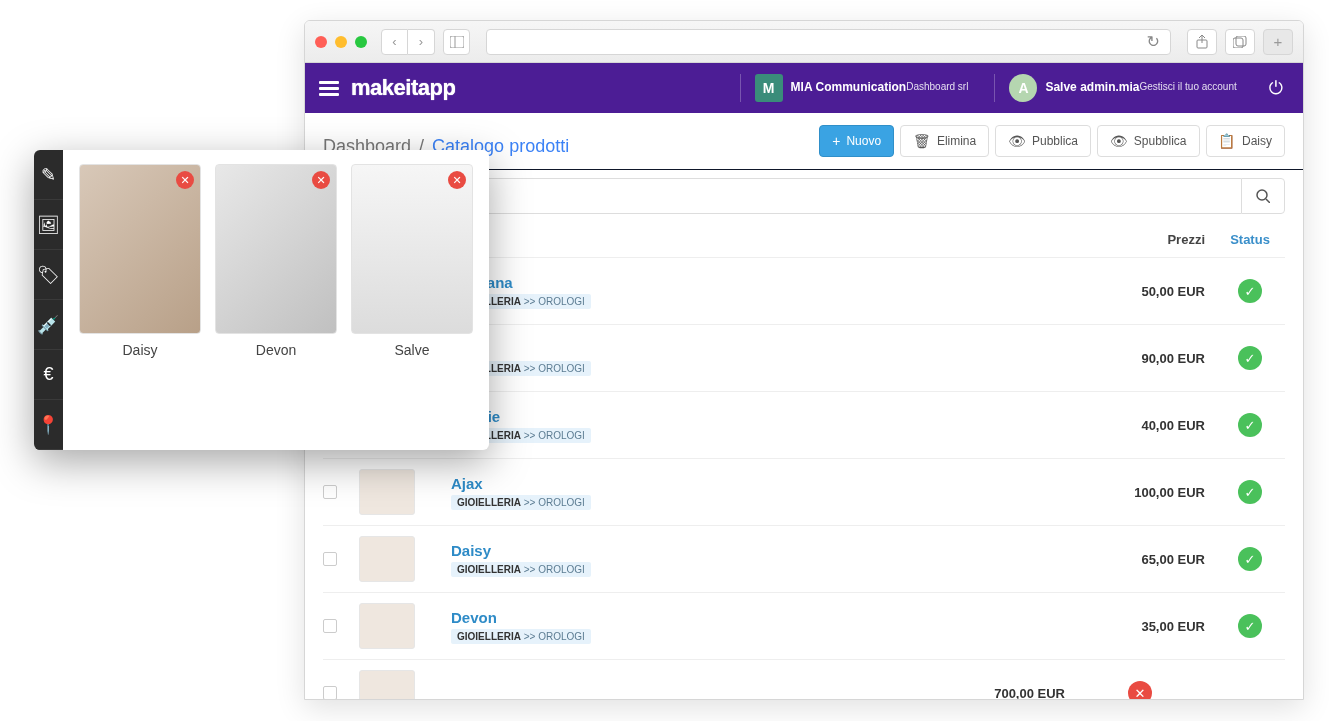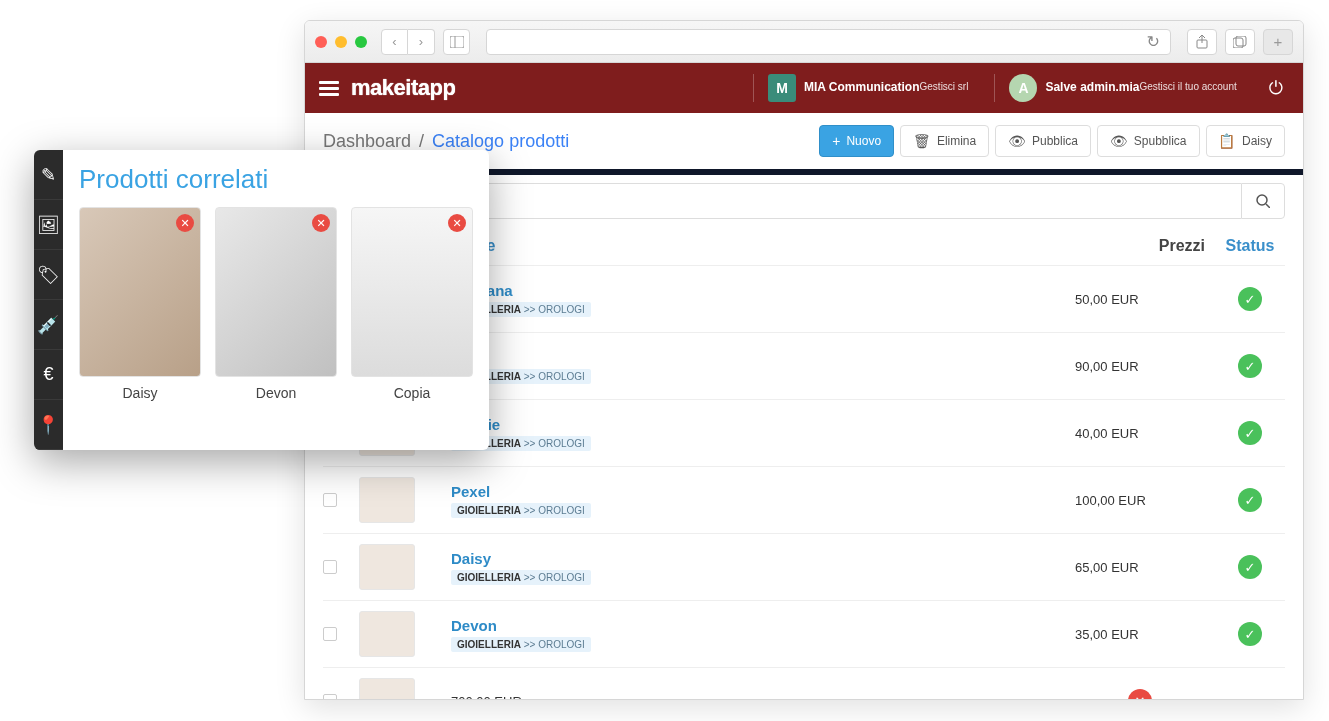--- a/index.html
+++ b/index.html
@@ -13,61 +13,61 @@
 .dot.r{background:#ff5f57;} .dot.y{background:#ffbd2e;} .dot.g{background:#28c840;}
 .nav-btn { width:27px; height:26px; border:1px solid #d6d6d6; border-radius:4px; background:#fff; display:flex; align-items:center; justify-content:center; color:#999; font-size:13px; }
 .nav-group { display:flex; }
 .nav-group .nav-btn:first-child{border-radius:4px 0 0 4px;}
 .nav-group .nav-btn:last-child{border-left:none;border-radius:0 4px 4px 0;}
 .addr { flex:1; height:26px; border:1px solid #d6d6d6; border-radius:4px; background:#fff; margin:0 8px; display:flex; align-items:center; justify-content:flex-end; padding:0 10px; color:#888; }
 .toolbar-icon { width:30px; height:26px; border:1px solid #d6d6d6; border-radius:4px; background:#fff; display:flex; align-items:center; justify-content:center; color:#888; font-size:14px;}
 .plus-tab { width:30px; height:26px; background:#e8e8e8; border:1px solid #d6d6d6; border-radius:4px; display:flex; align-items:center; justify-content:center; color:#999; font-size:15px;}
 
 
-.app-header { height:50px; background:#7f1d1d; color:#fff; display:flex; align-items:center; padding:0 14px; gap:12px; }
+.app-header { height:50px; background:#4c1d95; color:#fff; display:flex; align-items:center; padding:0 14px; gap:12px; }
 .hamburger { display:flex; flex-direction:column; gap:3px; cursor:pointer;}
 .hamburger span{width:20px;height:3px;background:#fff;border-radius:1px;}
 .logo { font-size:22px; font-weight:bold; color:#fff; letter-spacing:-0.5px; text-shadow:0 0 1px #fff; font-family:Arial,sans-serif;}
 .header-spacer{flex:1;}
 .user-block{display:flex;align-items:center;gap:8px;padding:0 14px;border-left:1px solid rgba(255,255,255,0.25);}
 .avatar{width:28px;height:28px;border-radius:3px;background:#3a8c7a;display:flex;align-items:center;justify-content:center;font-weight:bold;font-size:14px;}
 .avatar.round{border-radius:50%;background:#b5d6b0;color:#fff;}
 .user-texts{display:flex;flex-direction:row;line-height:1.1;}
 .user-texts .primary{font-weight:bold;font-size:12px;}
 .user-texts .secondary{font-size:10px;opacity:.85;}
 .power-btn{color:#fff;font-size:18px;padding:0 6px;}
 
 
-.subheader { display:flex; align-items:center; padding:12px 18px; border-bottom:6px solid #0f172a; gap:6px;}
+.subheader { display:flex; align-items:flex-end; padding:12px 18px; border-bottom:1px solid #0f172a; gap:6px;}
 .breadcrumb { color:#777; font-size:18px; display:flex; align-items:center; gap:8px;}
 .breadcrumb .current { color:#3b82f6; }
 .subheader-spacer{flex:1;}
 .action-btn { height:32px; padding:0 12px; border:1px solid #ddd; border-radius:4px; background:#fff; color:#555; font-size:12px; display:flex; align-items:center; gap:6px; cursor:pointer;}
 .action-btn.primary{background:#3aa3e3;border-color:#2f8fc9;color:#fff;}
 .action-btn .ic{font-size:14px;}
 
 
 .search-row{display:flex;padding:8px 18px;gap:0;}
 .search-input{flex:1;height:36px;border:1px solid #ddd;border-right:none;border-radius:4px 0 0 4px;padding:0 12px;font-size:14px;color:#555;outline:none;}
 .search-input::placeholder{color:#aaa;}
 .search-btn{width:44px;height:36px;border:1px solid #ddd;border-radius:0 4px 4px 0;background:#fff;display:flex;align-items:center;justify-content:center;color:#555;}
 
 
 .table{padding:0 18px;}
 .thead,.trow{display:grid;grid-template-columns:26px 82px 1fr 130px 70px;align-items:center;gap:10px;padding:10px 0;border-bottom:1px solid #eee;}
-.thead{color:#3a8fca;font-weight:bold;font-size:16px;border-bottom:1px solid #eee;}
+.thead{color:#3a8fca;font-weight:bold;font-size:13px;border-bottom:1px solid #eee;}
 .thead .c-nome{grid-column:3;}
 .thead .c-prezzi{grid-column:4;text-align:right;color:#444;}
 .thead .c-status{grid-column:5;text-align:center;color:#3a8fca;}
 .chk{width:14px;height:14px;border:1px solid #ccc;border-radius:2px;}
 .thumb{width:56px;height:46px;border:1px solid #e6e6e6;border-radius:3px;background:#efe7df;}
 .prod-name{color:#2e8bc7;font-weight:bold;font-size:15px;}
 .prod-tag{display:inline-block;background:#e6f2fb;color:#5c7c92;font-size:10px;padding:2px 6px;margin-top:2px;border-radius:2px;}
 .prod-tag b{color:#333;font-weight:bold;}
-.price{text-align:left;font-weight:normal;color:#333;font-size:13px;}
+.price{text-align:right;font-weight:bold;color:#333;font-size:13px;}
 .status{display:flex;justify-content:center;}
 .status-dot{width:24px;height:24px;border-radius:50%;display:flex;align-items:center;justify-content:center;color:#fff;font-size:13px;}
 .status-dot.ok{background:#4ac15b;}
 .status-dot.bad{background:#e94b42;}
 
 
 .float-panel{position:absolute;left:34px;top:150px;width:455px;background:#fff;border-radius:6px;box-shadow:0 12px 40px rgba(0,0,0,0.35);display:flex;overflow:hidden;}
 .side-icons{width:46px;background:#2b2b2b;display:flex;flex-direction:column;}
 .side-icons .item{height:50px;display:flex;align-items:center;justify-content:center;color:#fff;border-bottom:1px solid #3a3a3a;font-size:18px;}
 .panel-body{flex:1;padding:14px 16px 18px;}
@@ -123,21 +123,21 @@
         <span></span>
         <span></span>
         <span></span>
       </div>
     <div class="logo">makeitapp</div>
     <div class="header-spacer"></div>
     <div class="user-block">
       <div class="avatar">M</div>
       <div class="user-texts">
         <span class="primary">MIA Communication</span>
-        <span class="secondary">Gestisci srl</span>
+        <span class="secondary">Dashboard srl</span>
       </div>
     </div>
     <div class="user-block">
       <div class="avatar round">A</div>
       <div class="user-texts">
         <span class="primary">Salve admin.mia</span>
         <span class="secondary">Gestisci il tuo account</span>
       </div>
     </div>
     <div class="power-btn">⏻</div>
@@ -224,21 +224,21 @@
     </div>
     <div class="price">40,00 EUR</div>
     <div class="status">
       <div class="status-dot ok">✓</div>
     </div>
         </div>
         <div class="trow">
     <div class="chk"></div>
     <div class="thumb"></div>
     <div>
-      <div class="prod-name">Pexel</div>
+      <div class="prod-name">Ajax</div>
       <div class="prod-tag"><b>GIOIELLERIA</b> &gt;&gt; OROLOGI</div>
     </div>
     <div class="price">100,00 EUR</div>
     <div class="status">
       <div class="status-dot ok">✓</div>
     </div>
         </div>
         <div class="trow">
     <div class="chk"></div>
     <div class="thumb"></div>
@@ -278,35 +278,34 @@
 <div class="float-panel">
   <div class="side-icons">
     <div class="item">✎</div>
     <div class="item">🖼</div>
     <div class="item">🏷</div>
     <div class="item">💉</div>
     <div class="item">€</div>
     <div class="item">📍</div>
   </div>
   <div class="panel-body">
-    <div class="panel-title">Prodotti correlati</div>
     <div class="rel-grid" id="rel-grid">
         <div class="rel-item">
     <div class="rel-thumb ">
       <div class="rel-close">✕</div>
     </div>
     <div class="rel-name">Daisy</div>
         </div>
         <div class="rel-item">
     <div class="rel-thumb silver">
       <div class="rel-close">✕</div>
     </div>
     <div class="rel-name">Devon</div>
         </div>
         <div class="rel-item">
     <div class="rel-thumb light">
       <div class="rel-close">✕</div>
     </div>
-    <div class="rel-name">Copia</div>
+    <div class="rel-name">Salve</div>
         </div>
       </div>
   </div>
 </div>
 
 </body></html>

